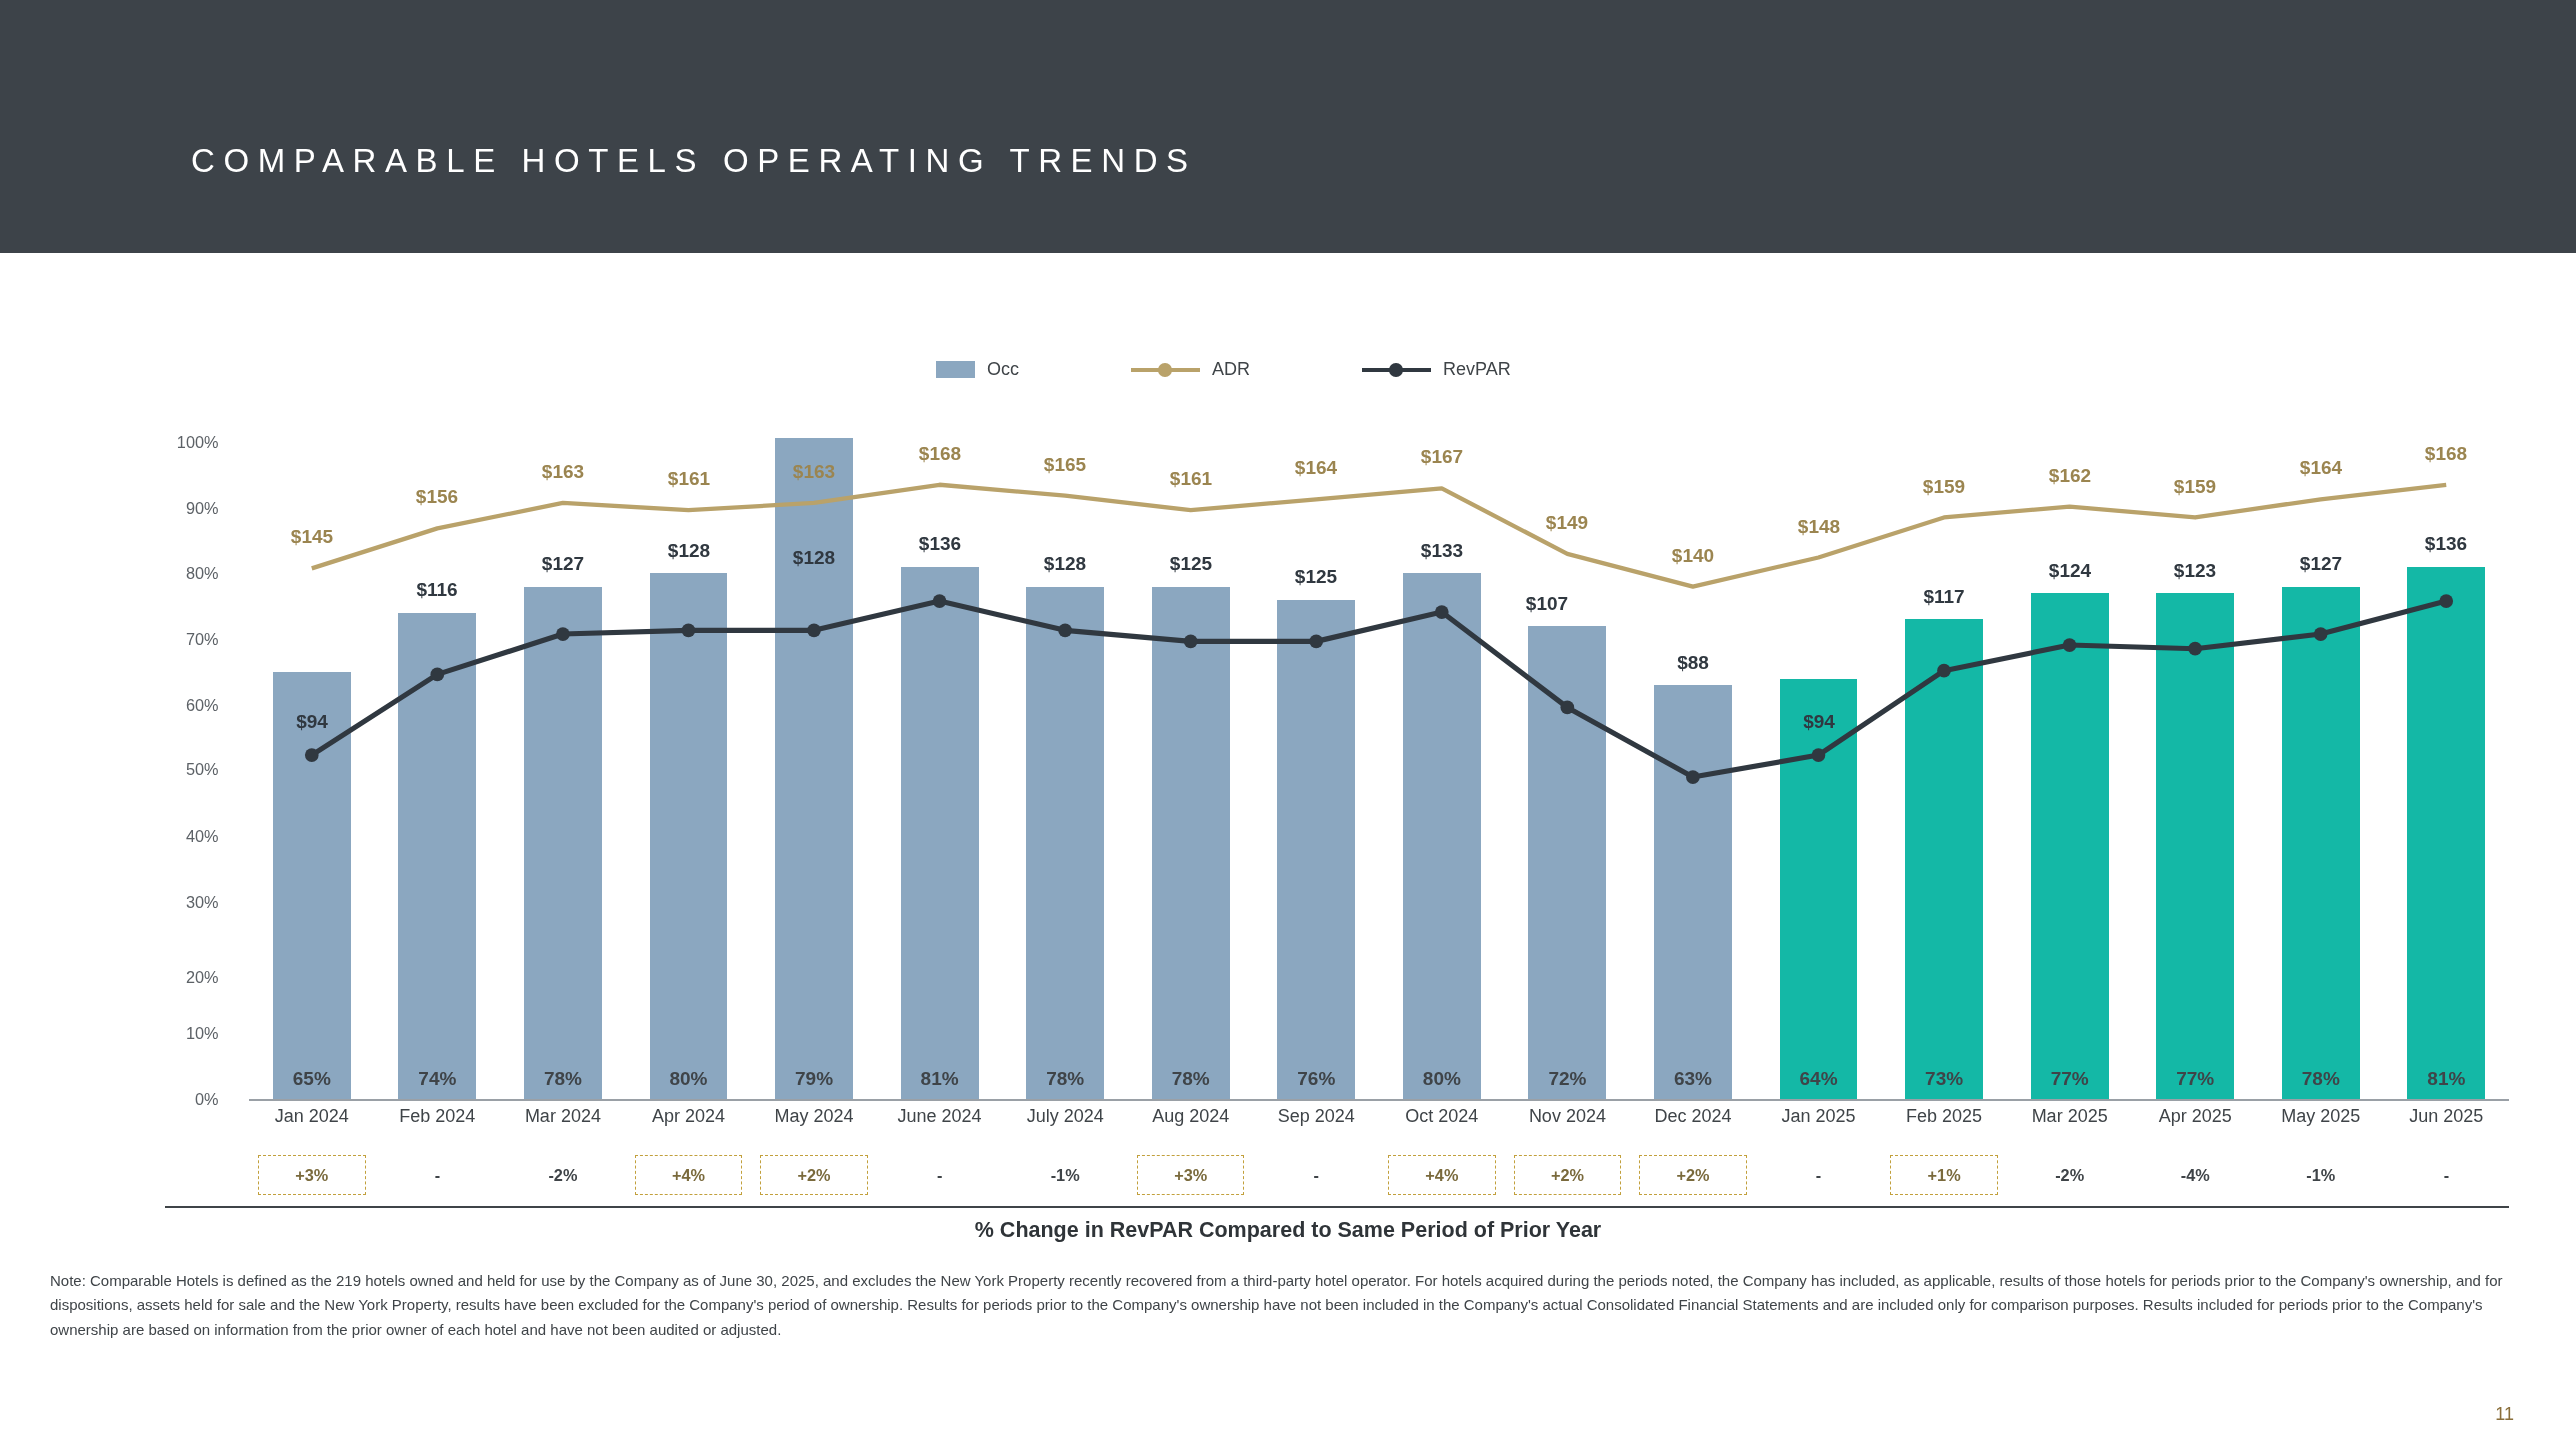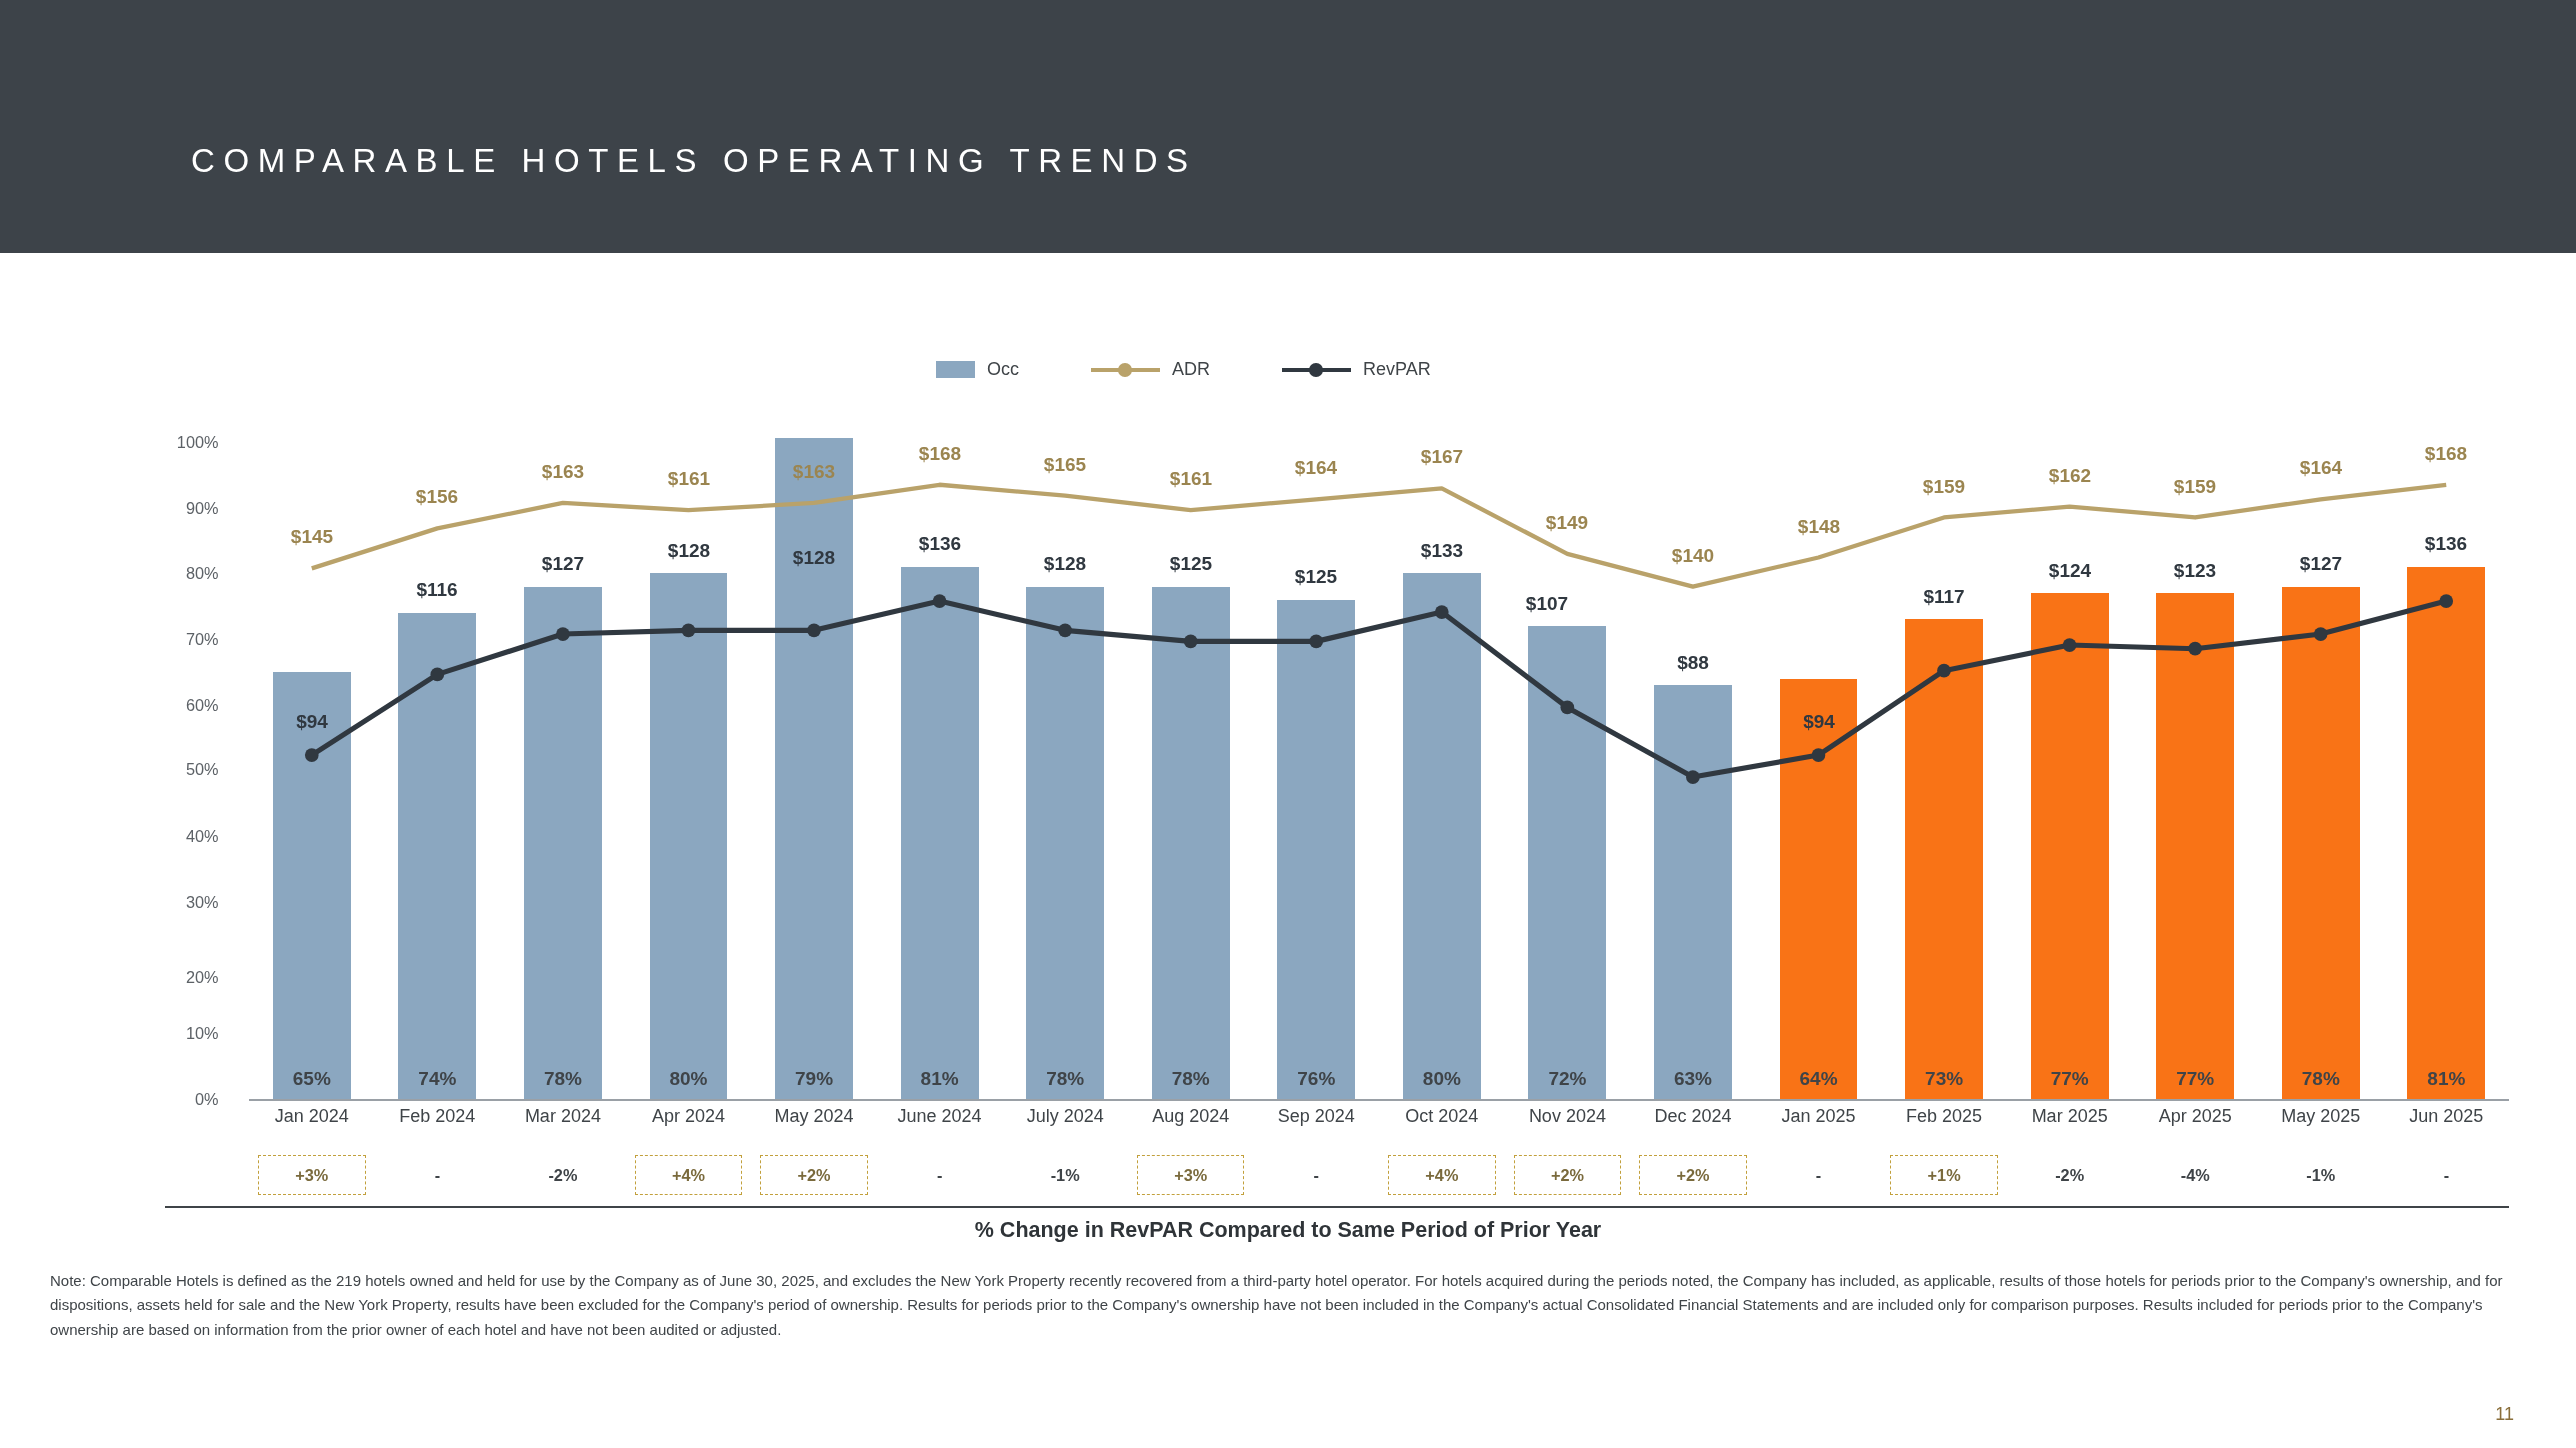--- a/index.html
+++ b/index.html
@@ -42,21 +42,21 @@
     font-size:28px;letter-spacing:1.1px;font-weight:bold;white-space:nowrap;
     border-left:1.7px solid #b49a5e;padding-left:19px;
   }
   .logo-line1 .reit{color:#c0a768;font-weight:bold;}
   .logo-rule{
     margin-left:19px;margin-top:6px;height:1.7px;width:447px;background:#b49a5e;
   }
   
   .legend{
     position:absolute;top:356px;left:936px;width:859px;height:26px;
-    display:flex;align-items:center;gap:72px;
+    display:flex;align-items:center;gap:112px;
     font-size:18px;color:#3f4448;
   }
   .legend-item{display:flex;align-items:center;gap:12px;}
   .swatch-occ{width:39px;height:17px;background:#8ba7c0;display:inline-block;}
   .swatch-line{position:relative;width:69px;height:17px;display:inline-block;}
   .swatch-line .ln{position:absolute;top:7.7px;left:0;width:69px;height:3.4px;}
   .swatch-line .dot{position:absolute;top:2.6px;left:27px;width:13.7px;height:13.7px;border-radius:50%;}
   
   .plot{
     position:absolute;left:165px;top:442px;width:2344px;height:657px;
@@ -72,21 +72,21 @@
     position:absolute;left:84px;top:0;right:0;height:657px;
     display:flex;align-items:flex-end;
   }
   .bar-col{
     flex:1 1 0;height:657px;position:relative;
     display:flex;align-items:flex-end;justify-content:center;
   }
   .bar{
     width:62%;background:#8ba7c0;position:relative;
   }
-  .bar.light{background:#f97316;margin-top:48px;}
+  .bar.light{background:#14b8a6;margin-top:48px;}
   .occ-label{
     position:absolute;bottom:8.6px;left:0;width:100%;text-align:center;
     font-size:19px;font-weight:bold;color:#3f4448;
   }
   .axis-line{
     position:absolute;left:84px;right:0;top:657px;height:1.7px;background:#9aa0a6;
   }
   
   .lines-svg{position:absolute;left:84px;top:0;height:657px;}
   

